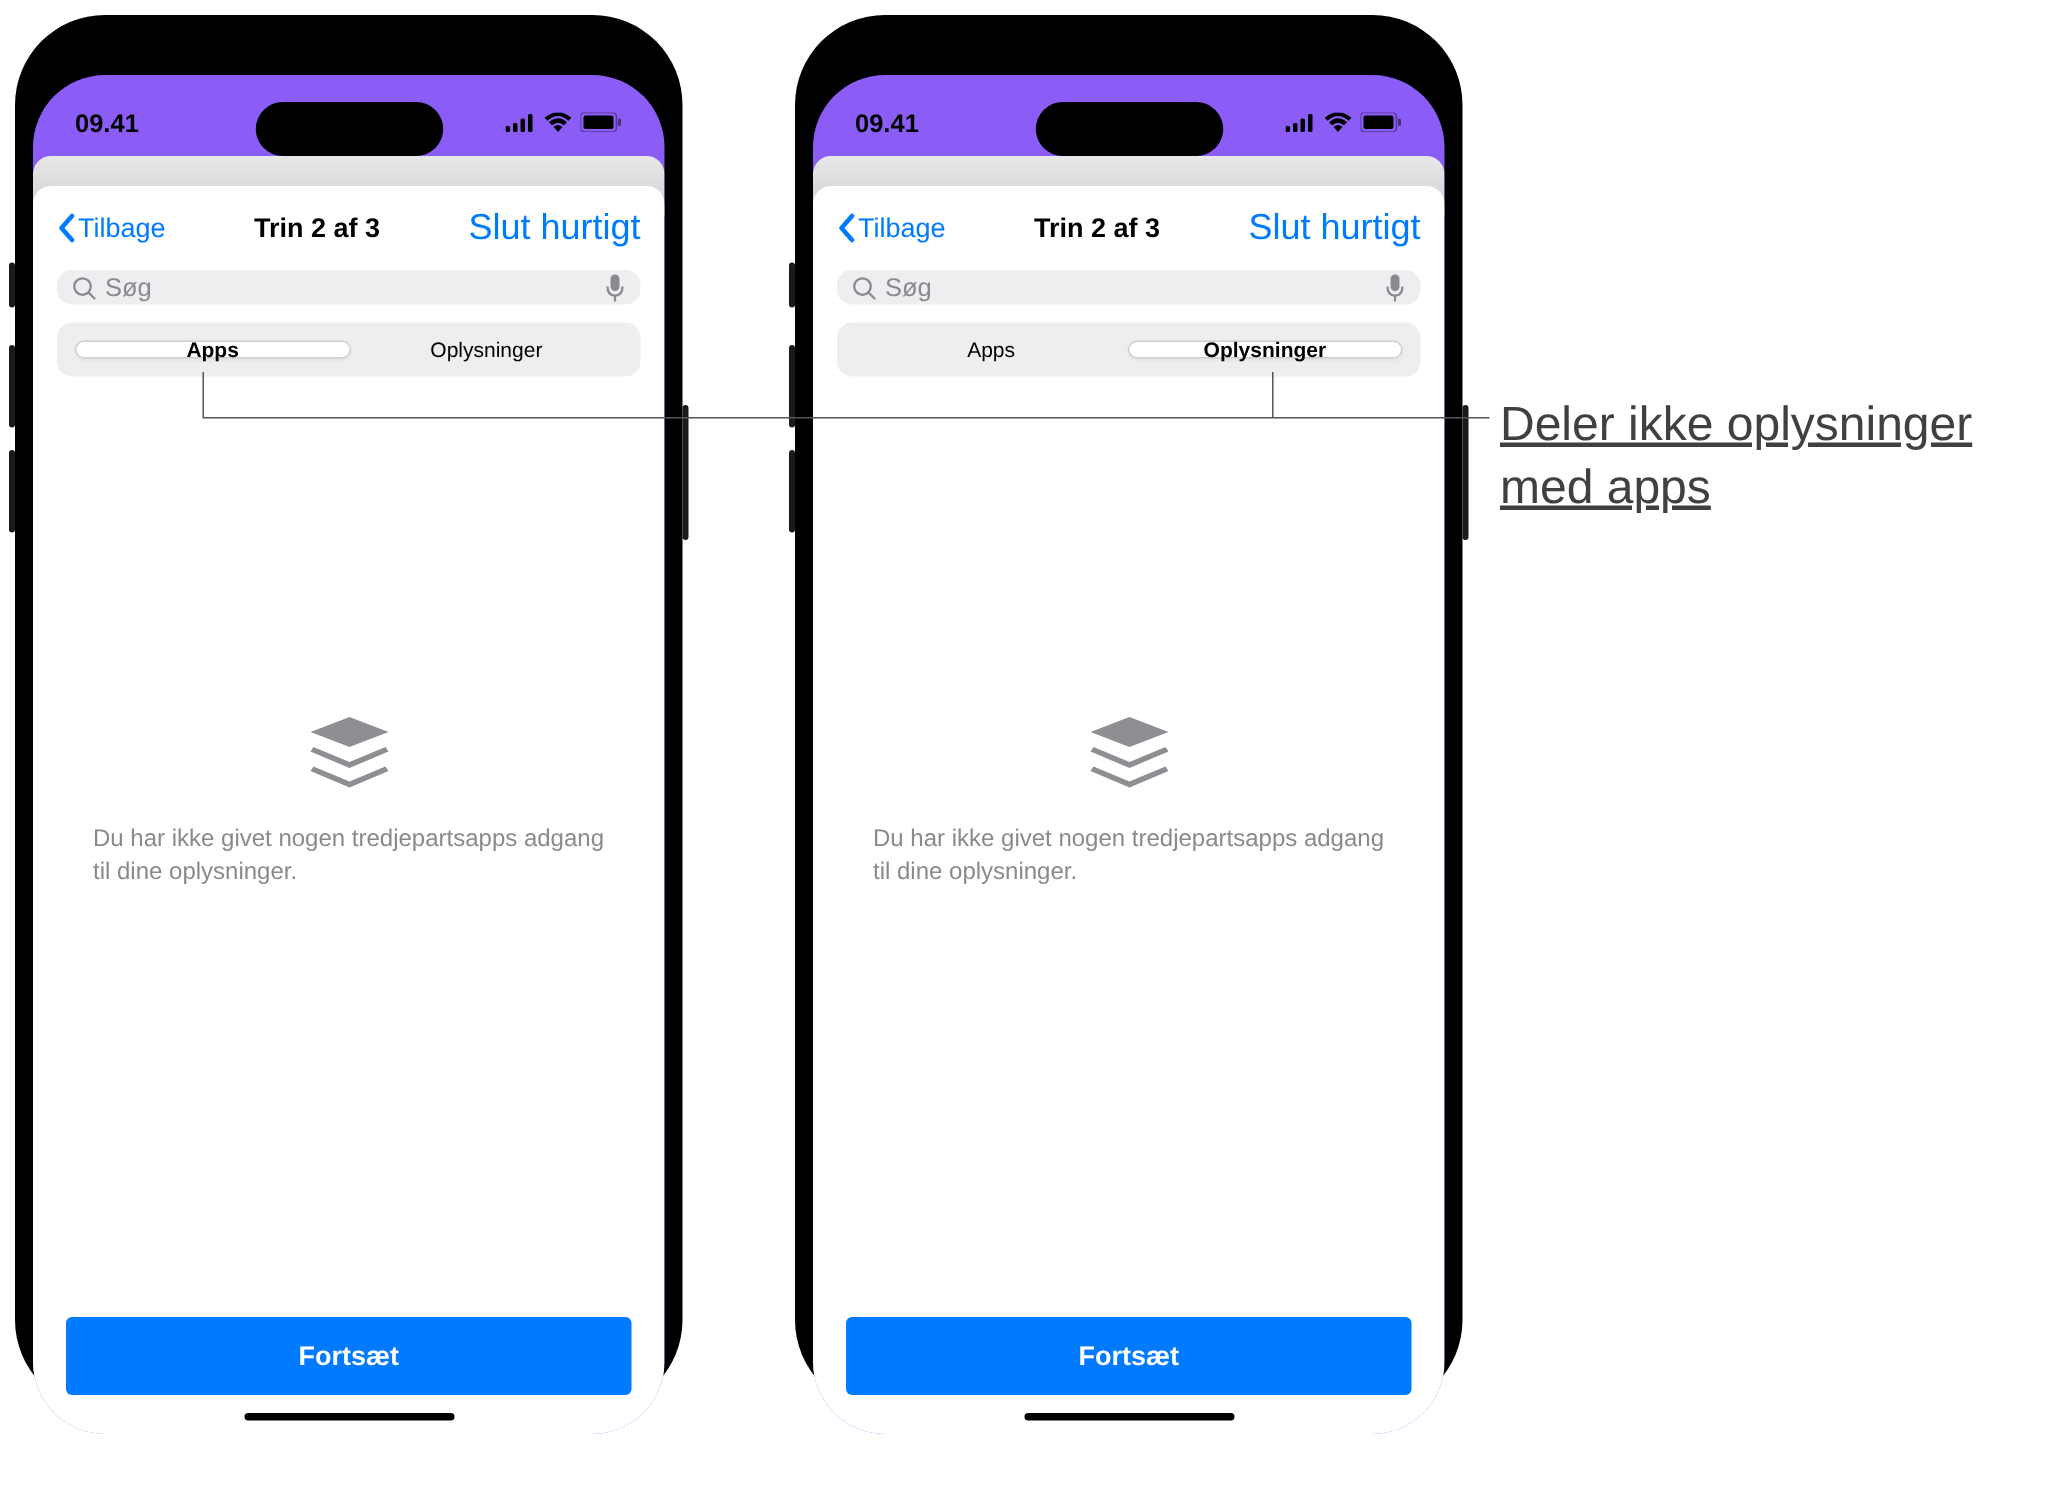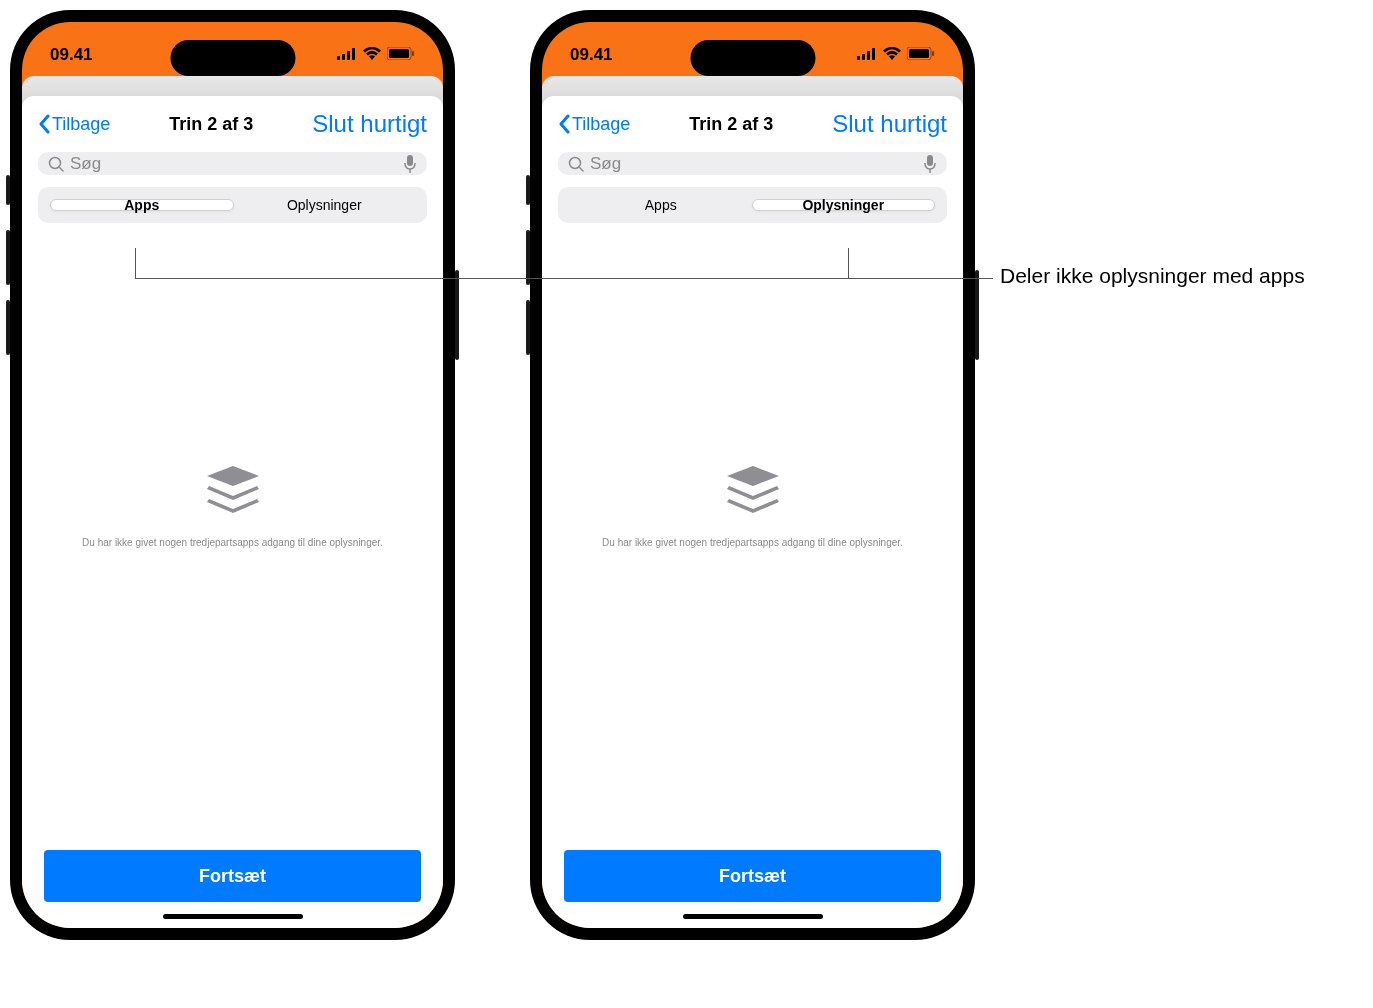--- a/index.html
+++ b/index.html
@@ -16,24 +16,25 @@
       height: 930px;
       border-radius: 60px;
       background: #000;
       padding: 12px;
     }
     .phone-left { left: 10px; top: 10px; }
     .phone-right { left: 530px; top: 10px; }
     .phone-inner {
       width: 100%;
       height: 100%;
-      background: #f97316;
+      background: #8b5cf6;
       border-radius: 48px;
       overflow: hidden;
       position: relative;
+      margin-top: 28px;
     }
     .side-button {
       position: absolute;
       background: #1a1a1a;
       border-radius: 2px;
     }
     .btn-power { width: 4px; height: 90px; right: -4px; top: 260px; }
     .btn-vol1 { width: 4px; height: 55px; left: -4px; top: 220px; }
     .btn-vol2 { width: 4px; height: 55px; left: -4px; top: 290px; }
     .btn-mute { width: 4px; height: 30px; left: -4px; top: 165px; }
@@ -123,21 +124,21 @@
       display: flex;
       flex-direction: column;
       align-items: center;
       justify-content: center;
       padding: 0 40px 60px;
     }
     .stack-icon { margin-bottom: 18px; }
     .empty-text {
       text-align: left;
       color: #8a8a8e;
-      font-size: 10px;
+      font-size: 16px;
       line-height: 1.35;
     }
     .continue-btn {
       margin: 0 22px 26px;
       background: #007aff;
       color: #fff;
       border-radius: 4px;
       height: 52px;
       display: flex;
       align-items: center;
@@ -151,23 +152,24 @@
       bottom: 9px;
       left: 50%;
       transform: translateX(-50%);
       width: 140px;
       height: 5px;
       background: #000;
       border-radius: 3px;
     }
     .callout {
       position: absolute;
-      font-size: 21px;
-      color: #000000;
+      font-size: 32px;
+      color: #404040;
       line-height: 1.3;
+      text-decoration: underline;
     }
     .callout-text { left: 1000px; top: 262px; width: 370px; }
     .callout-line-h {
       position: absolute;
       height: 1px;
       background: #555;
     }
     .callout-line-v {
       position: absolute;
       width: 1px;

